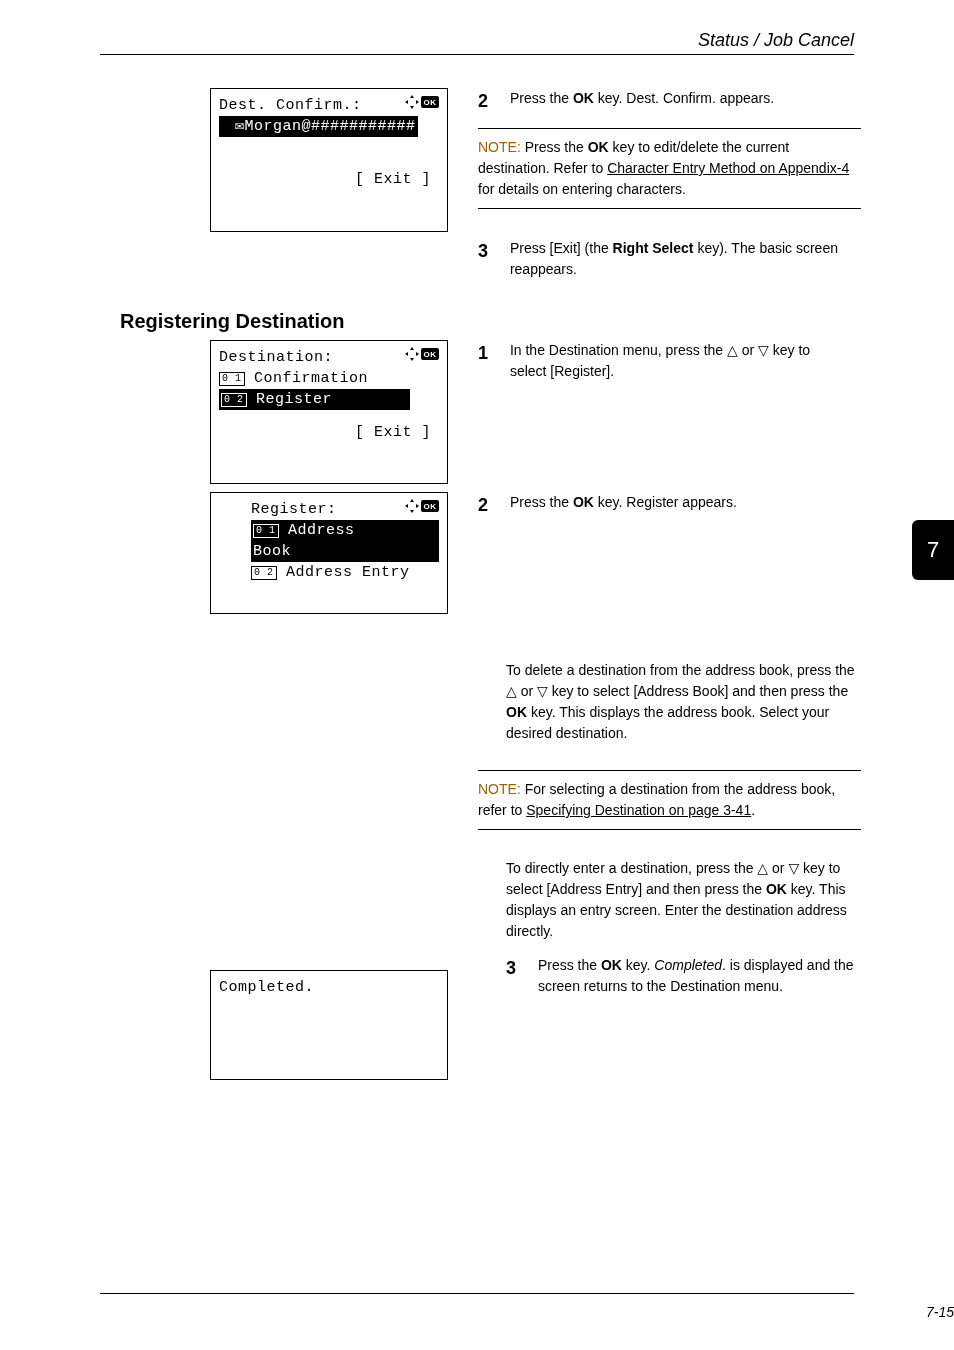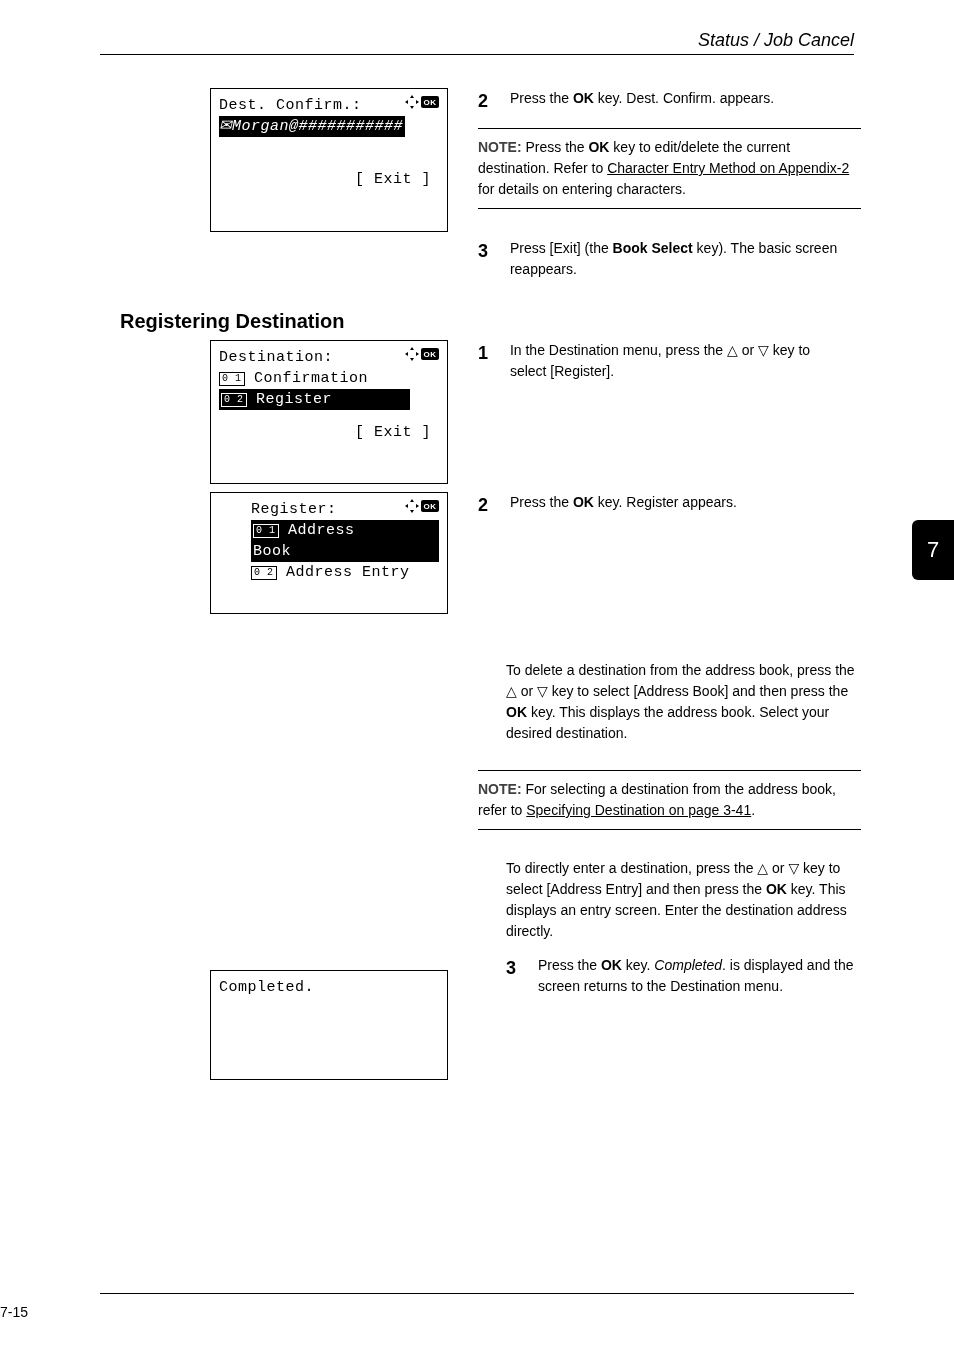--- a/index.html
+++ b/index.html
@@ -108,34 +108,35 @@
   }
   .note-block {
     position: absolute;
     border-top: 1px solid #000;
     border-bottom: 1px solid #000;
     padding: 8px 0;
     font-size: 14px;
     line-height: 1.5;
   }
   .note-label {
-    color: #404040;
-    font-weight: bold;
+    color: #a16207;
+    font-weight: normal;
   }
   .link-u { text-decoration: underline; }
   .section-heading {
     position: absolute;
     font-weight: bold;
     font-size: 20px;
   }
   .footer-num {
     position: absolute;
     bottom: 30px;
     width: 100%;
-    text-align: left;
+    text-align: right;
+    font-style: italic;
     font-size: 14px;
   }
   .footer-rule {
     position: absolute;
     bottom: 56px;
     left: 100px;
     right: 100px;
     border-top: 1px solid #000;
   }
   .tri-up, .tri-down {
@@ -167,44 +168,44 @@
             <polygon points="14,7 11,5 11,9"></polygon>
           </g>
         </svg>
       <svg width="18" height="12" viewBox="0 0 18 12">
           <rect x="0" y="0" width="18" height="12" rx="2" fill="#000"></rect>
           <text x="9" y="9" font-size="8" text-anchor="middle" fill="#fff" font-family="Arial" font-weight="bold">OK</text>
         </svg>
     </span>
   </div>
   <div>
-    <span class="lcd-row-inv" style="padding-left:0;font-style:italic;">
+    <span class="lcd-row-inv" style="padding-left:16px;">
       <span>✉</span><span>Morgan@###########</span>
     </span>
   </div>
   <div class="exit-line" style="text-align:right; padding-right:8px; margin-top:32px;">
     <span>[  Exit  ]</span>
   </div>
 </div>
 
 <div class="right-col" style="left:478px; top:88px;">
   <span class="step-num">2</span>
   <span class="step-text">
     <span>Press the </span><b>OK</b><span> key. Dest. Confirm. appears.</span>
   </span>
 </div>
 
 <div class="note-block" style="left:478px; top:128px; width:383px;">
-  <span class="note-label">NOTE: </span><span>Press the </span><b>OK</b><span> key to edit/delete the current destination. Refer to </span><span class="link-u">Character Entry Method on Appendix-2</span><span> for details on entering characters.</span>
+  <span class="note-label">NOTE: </span><span>Press the </span><b>OK</b><span> key to edit/delete the current destination. Refer to </span><span class="link-u">Character Entry Method on Appendix-4</span><span> for details on entering characters.</span>
 </div>
 
 <div class="right-col" style="left:478px; top:238px;">
   <span class="step-num">3</span>
   <span class="step-text">
-    <span>Press [Exit] (the </span><b>Book Select</b><span> key). The basic screen reappears.</span>
+    <span>Press [Exit] (the </span><b>Right Select</b><span> key). The basic screen reappears.</span>
   </span>
 </div>
 
 <div class="section-heading" style="left:120px; top:310px;">Registering Destination</div>
 
 <div class="lcd-box" style="left:210px; top:340px;">
   <div>
     <span>Destination:</span>
     <span class="pos-right nav-ok-icon">
       <svg width="14" height="14" viewBox="0 0 14 14">

